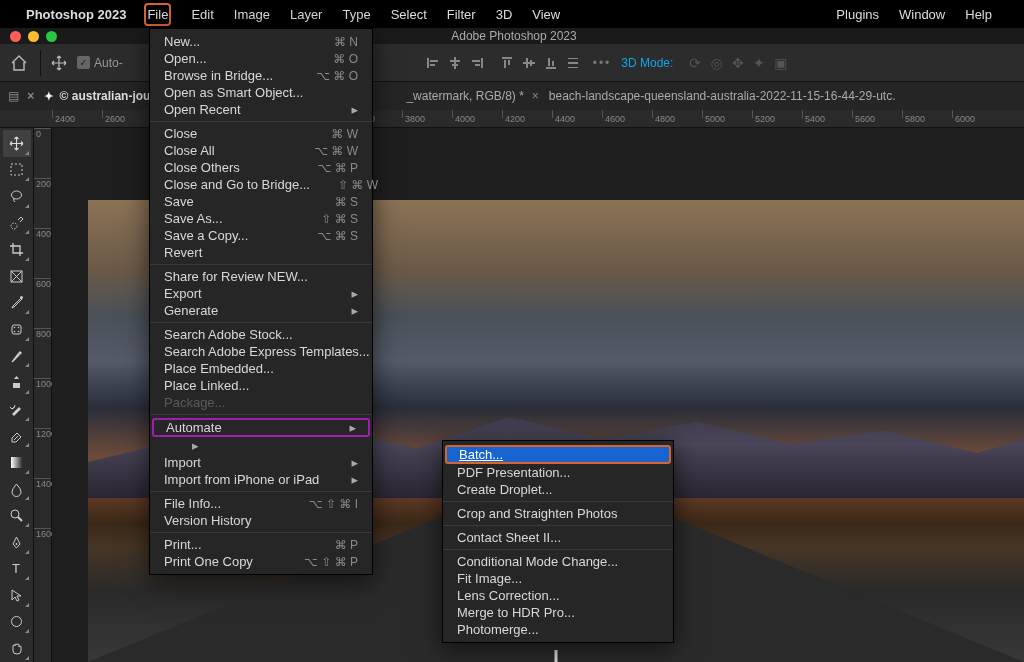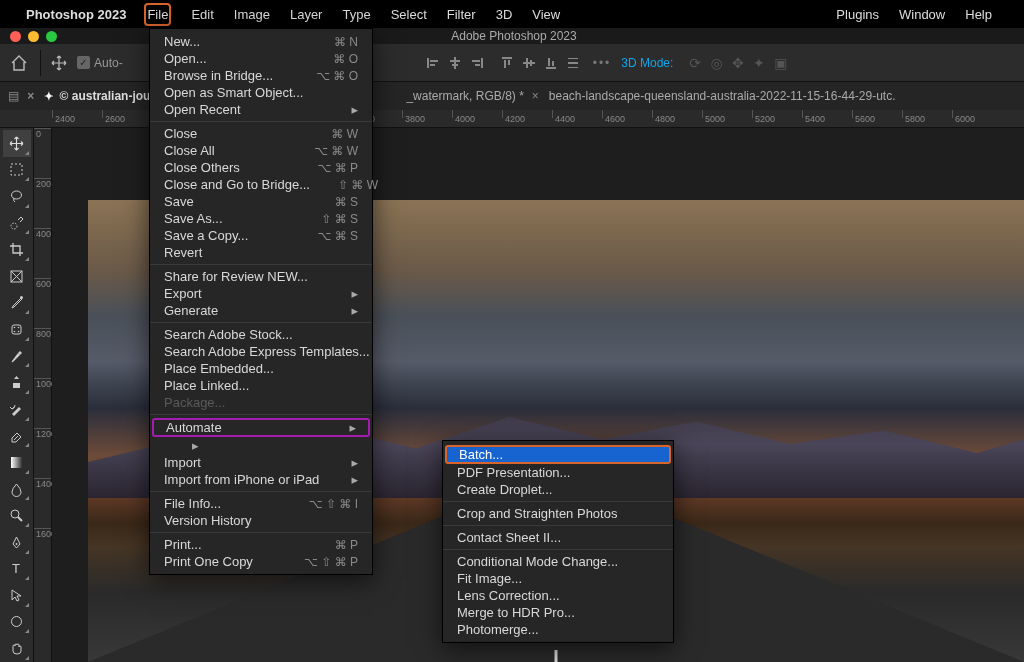--- a/index.html
+++ b/index.html
@@ -69,21 +69,21 @@
 .ddmenu .row .sc { color:#8a8a8a; font-size:12px; margin-left:28px; font-family: -apple-system, sans-serif; }
 .ddmenu .row .arr { color:#aaa; margin-left:28px; }
 .ddmenu .row.disabled { color:#5a5a5a; }
 .ddmenu .row.hl { border:2px solid #a21caf; border-radius:3px; margin:0 2px; padding: 0 12px; height:19px; }
 .ddmenu .row.sel { background:#1763cf; color:#fff; }
 .ddmenu .row.sel.hl { background:#1763cf; }
 .ddmenu hr { border:none; border-top:1px solid #3a3a3a; margin:3px 0; }
 
 .file-menu { left:149px; top:28px; width:224px; z-index:10; }
 .sub-menu { left:442px; top:440px; width:232px; z-index:11; }
-.sub-menu .row.sel.hl { border:2px solid #d8652b; margin:0 2px; padding:0 12px; }
+.sub-menu .row.sel.hl { border:2px solid #d8652b; margin:0 2px; padding:0 12px;text-decoration:underline; }
 
 svg { display:block; }
 </style>
 </head>
 <body>
 
 <div class="menubar">
   <span class="apple"></span>
   <span class="app-name">Photoshop 2023</span>
   <span class="menu-item active">File</span>

